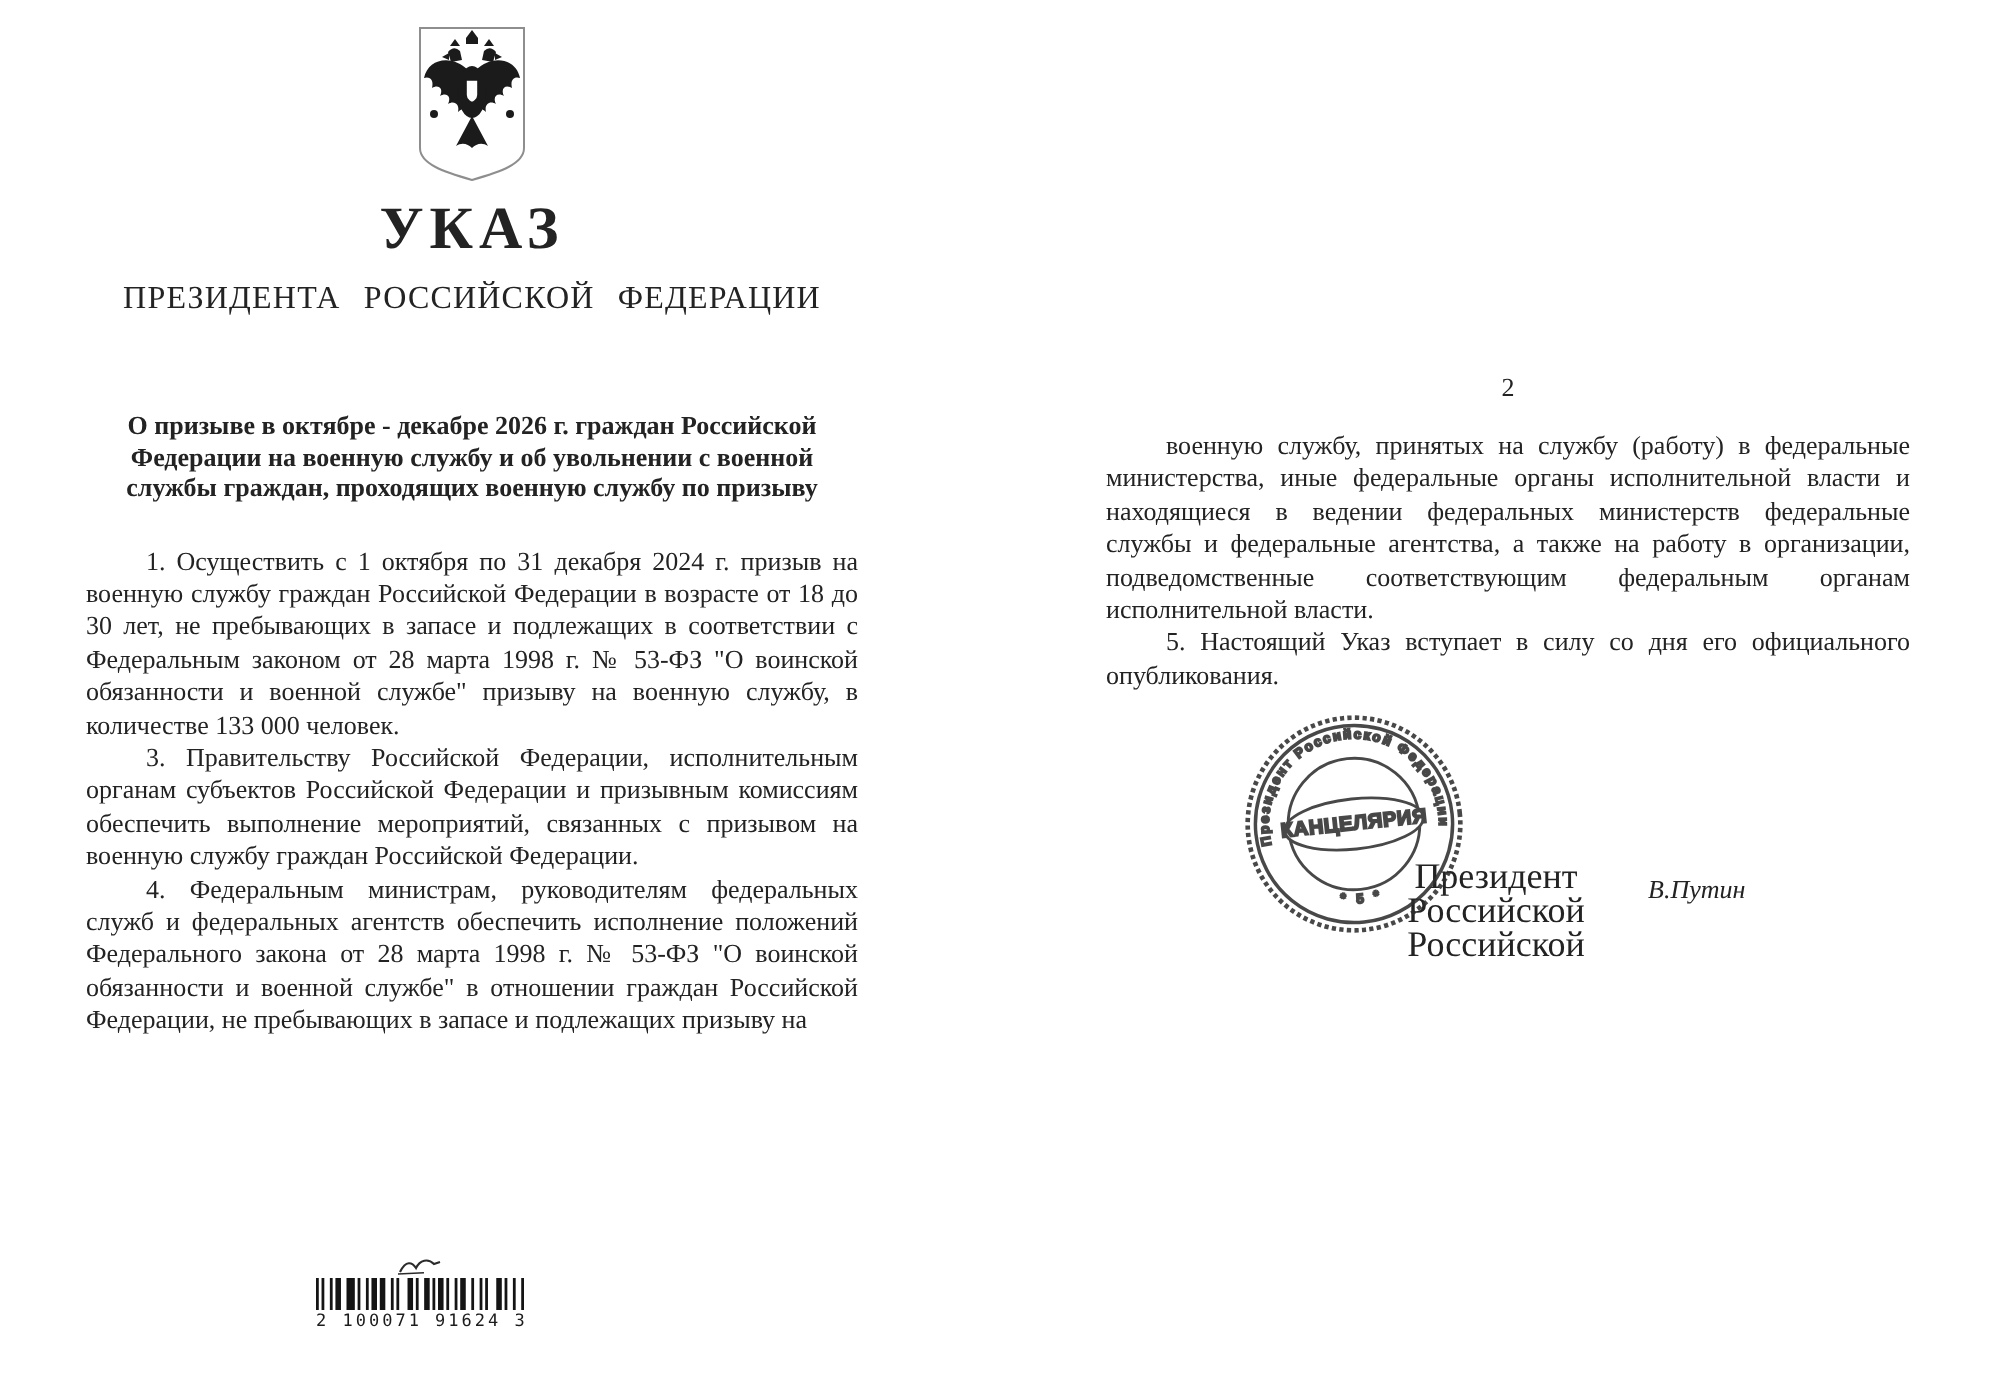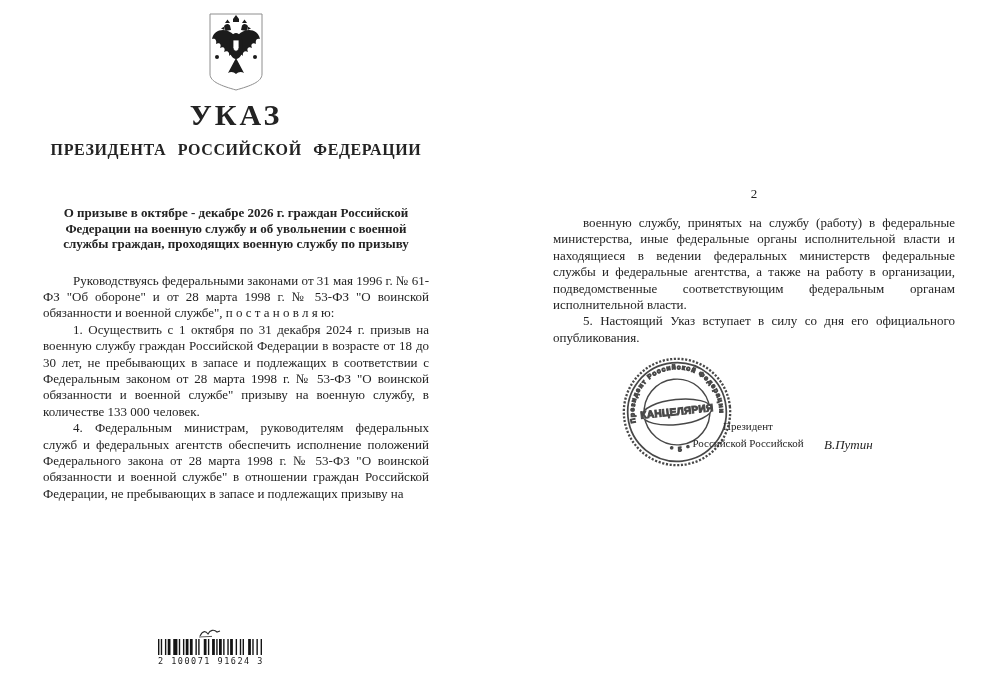--- a/index.html
+++ b/index.html
@@ -12,38 +12,38 @@
   .page-left{left:43px;width:386px;}
   .page-right{left:553px;width:402px;}
 
   .crest{display:block;margin:12px auto 0;width:60px;height:80px;}
 
   .decree-type{
     margin:6px 0 0;font-size:30px;line-height:34px;font-weight:bold;
     text-align:center;letter-spacing:3px;
   }
   .issuer{
-    margin:8px 0 0;font-size:16px;line-height:20px;font-weight:bold;
+    margin:8px 0 0;font-size:16px;line-height:20px;font-weight:normal;
     text-align:center;letter-spacing:.6px;word-spacing:7px;
   }
   .doc-title{
     margin:45px 0 0;padding:0 10px;font-size:13px;line-height:15.5px;
     font-weight:bold;text-align:center;
   }
   .body-text{margin-top:21px;}
   .body-text p, .page-right p{
     margin:0;font-size:13px;line-height:16.4px;text-align:justify;text-indent:30px;
   }
   .page-num{margin:186px 0 0;font-size:13px;line-height:16px;text-align:center;}
   .page-right p.first{margin-top:13px;}
   .page-right p.second{margin-top:0;}
 
   .sig-title{
-    position:absolute;left:105px;top:418px;width:180px;text-align:center;
-    font-size:11px;line-height:17px;
+    position:absolute;left:105px;top:430px;width:180px;text-align:center;
+    font-size:18px;line-height:17px;
   }
   .sig-name{position:absolute;left:271px;top:436px;font-size:13px;line-height:17px;font-style:italic;}
 
   .stamp{position:absolute;left:66px;top:354px;width:116px;height:116px;opacity:.88;}
 
   .imprint{position:absolute;left:2px;top:457px;font-size:13px;line-height:17px;}
 
   .barcode{position:absolute;left:115px;top:628px;width:94px;text-align:center;}
   .barcode .mark{display:block;margin:0 auto 1px 40px;width:24px;height:10px;}
   .barcode .bars{display:block;width:104px;height:16px;}
@@ -78,22 +78,22 @@
         <circle cx="49" cy="45" r="2"></circle>
       </g>
       <path d="M27,28 h6 v7.5 c0,2.8 -3,3.8 -3,3.8 c0,0 -3,-1 -3,-3.8 Z" fill="#fff" stroke="#1b1b1b" stroke-width="0.8"></path>
     </svg>
 
     <h1 class="decree-type">УКАЗ</h1>
     <h2 class="issuer">ПРЕЗИДЕНТА РОССИЙСКОЙ ФЕДЕРАЦИИ</h2>
     <h3 class="doc-title">О призыве в октябре - декабре 2026 г. граждан Российской Федерации на военную службу и об увольнении с военной службы граждан, проходящих военную службу по призыву</h3>
 
     <div class="body-text">
-      <p>Руководствуясь федеральными законами от 31 мая 1996 г. № 61-ФЗ "Об обороне" и от 28 марта 1998 г. № 53-ФЗ "О воинской обязанности и военной службе", п о с т а н о в л я ю:</p>
       <p>1. Осуществить с 1 октября по 31 декабря 2024 г. призыв на военную службу граждан Российской Федерации в возрасте от 18 до 30 лет, не пребывающих в запасе и подлежащих в соответствии с Федеральным законом от 28 марта 1998 г. № 53-ФЗ "О воинской обязанности и военной службе" призыву на военную службу, в количестве 133 000 человек.</p>
+      <p>3. Правительству Российской Федерации, исполнительным органам субъектов Российской Федерации и призывным комиссиям обеспечить выполнение мероприятий, связанных с призывом на военную службу граждан Российской Федерации.</p>
       <p>4. Федеральным министрам, руководителям федеральных служб и федеральных агентств обеспечить исполнение положений Федерального закона от 28 марта 1998 г. № 53-ФЗ "О воинской обязанности и военной службе" в отношении граждан Российской Федерации, не пребывающих в запасе и подлежащих призыву на</p>
     </div>
 
     <div class="barcode">
       <svg class="mark" viewBox="0 0 24 10" aria-hidden="true">
         <path d="M2,8 C5,2 8,3 10,6 C12,2 16,1 19,4 L22,3" fill="none" stroke="#2b2b2b" stroke-width="1.1"></path>
         <path d="M1,9 L14,8.4" fill="none" stroke="#2b2b2b" stroke-width="0.8"></path>
       </svg>
       <svg class="bars" viewBox="0 0 104 16" preserveAspectRatio="none" fill="#141414" aria-hidden="true">
           <rect x="0.00" y="0" width="1.39" height="16"></rect>

